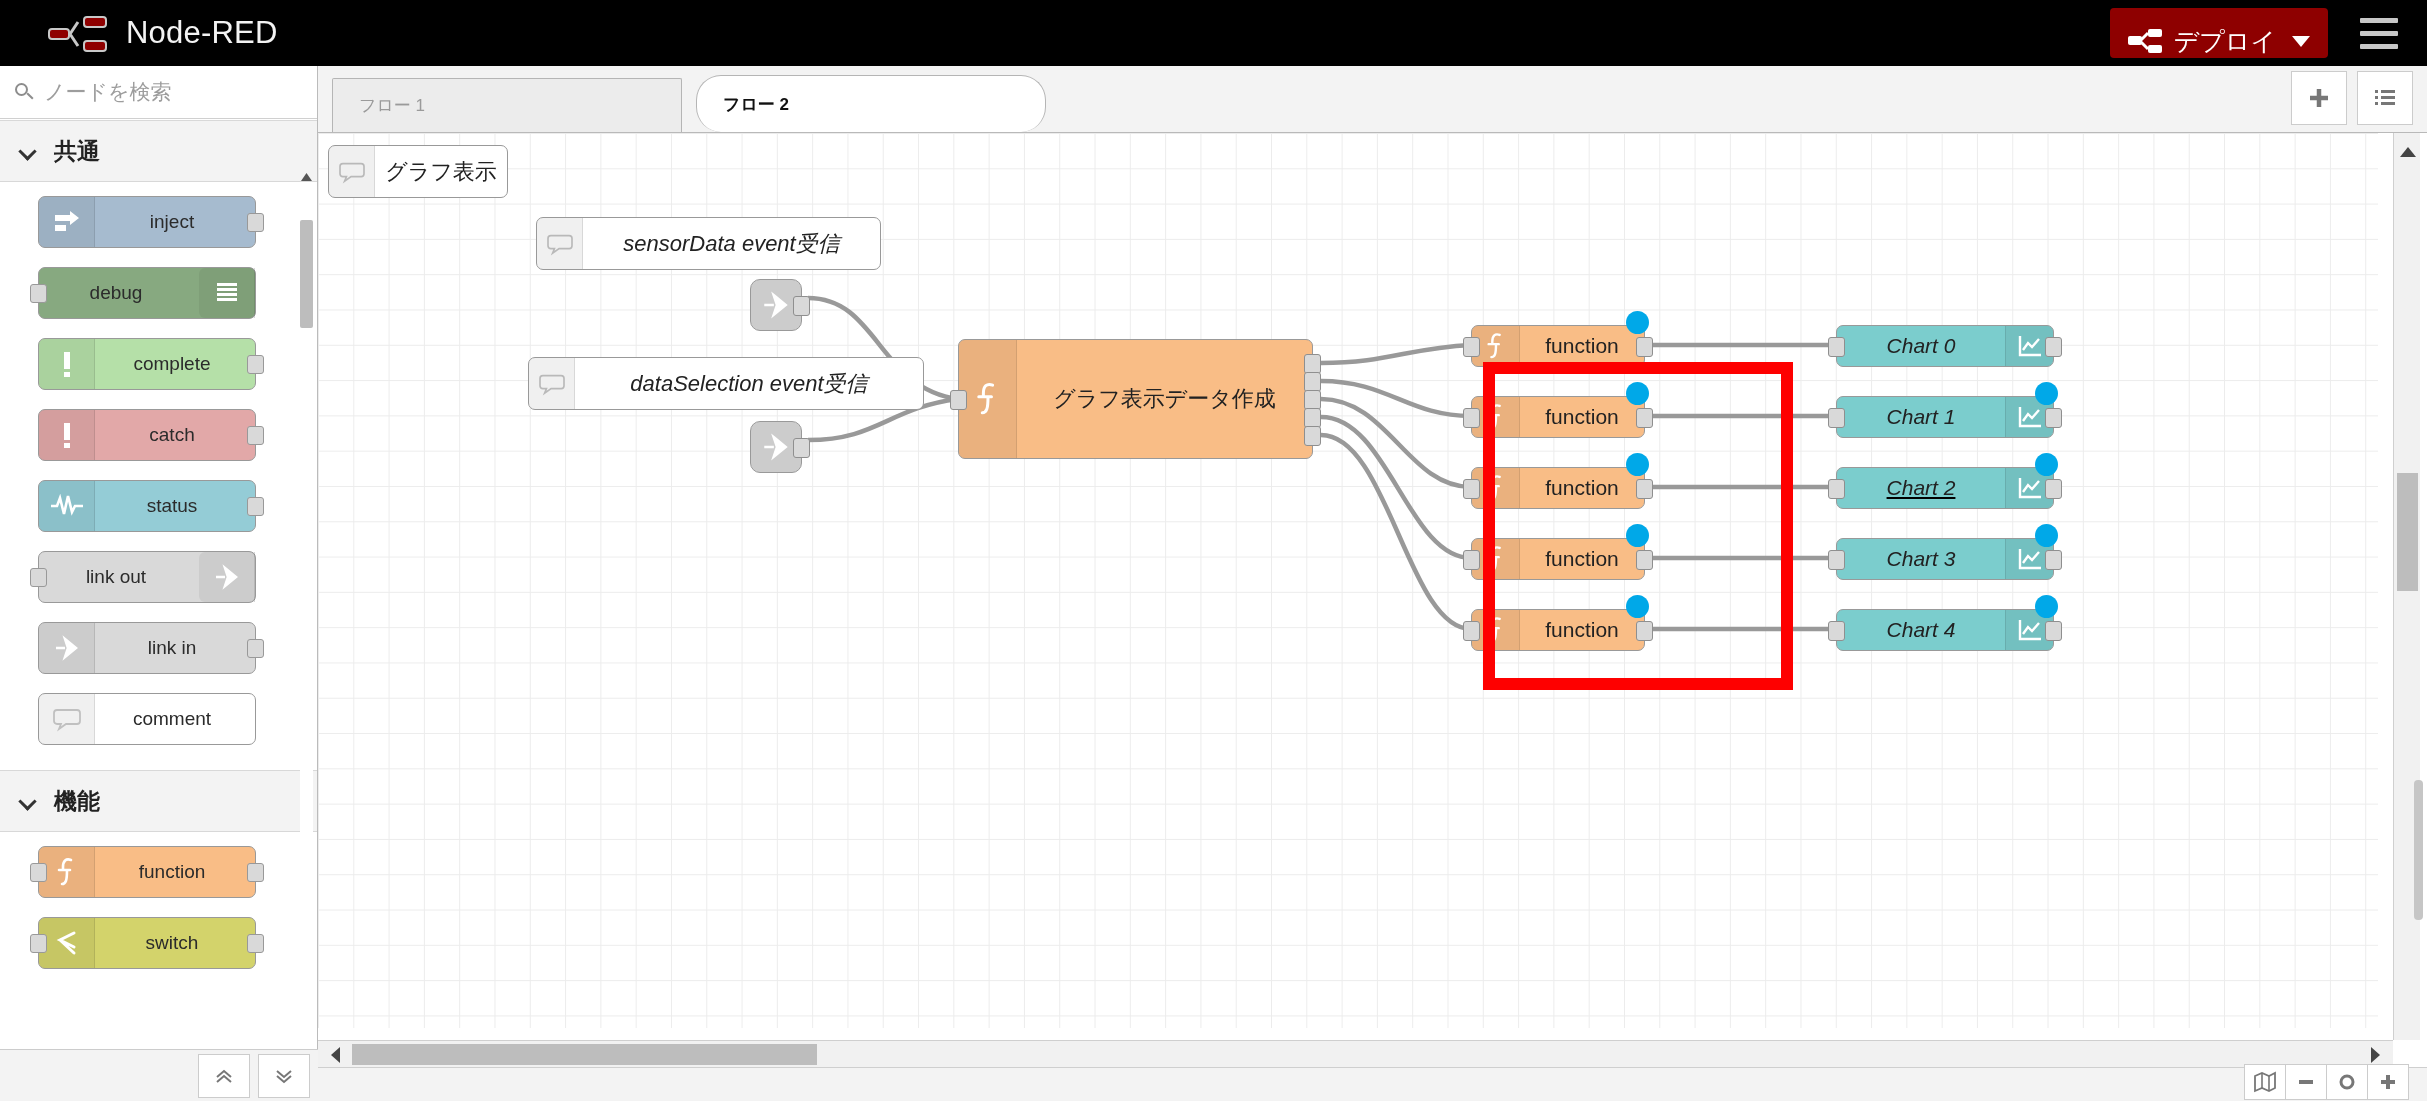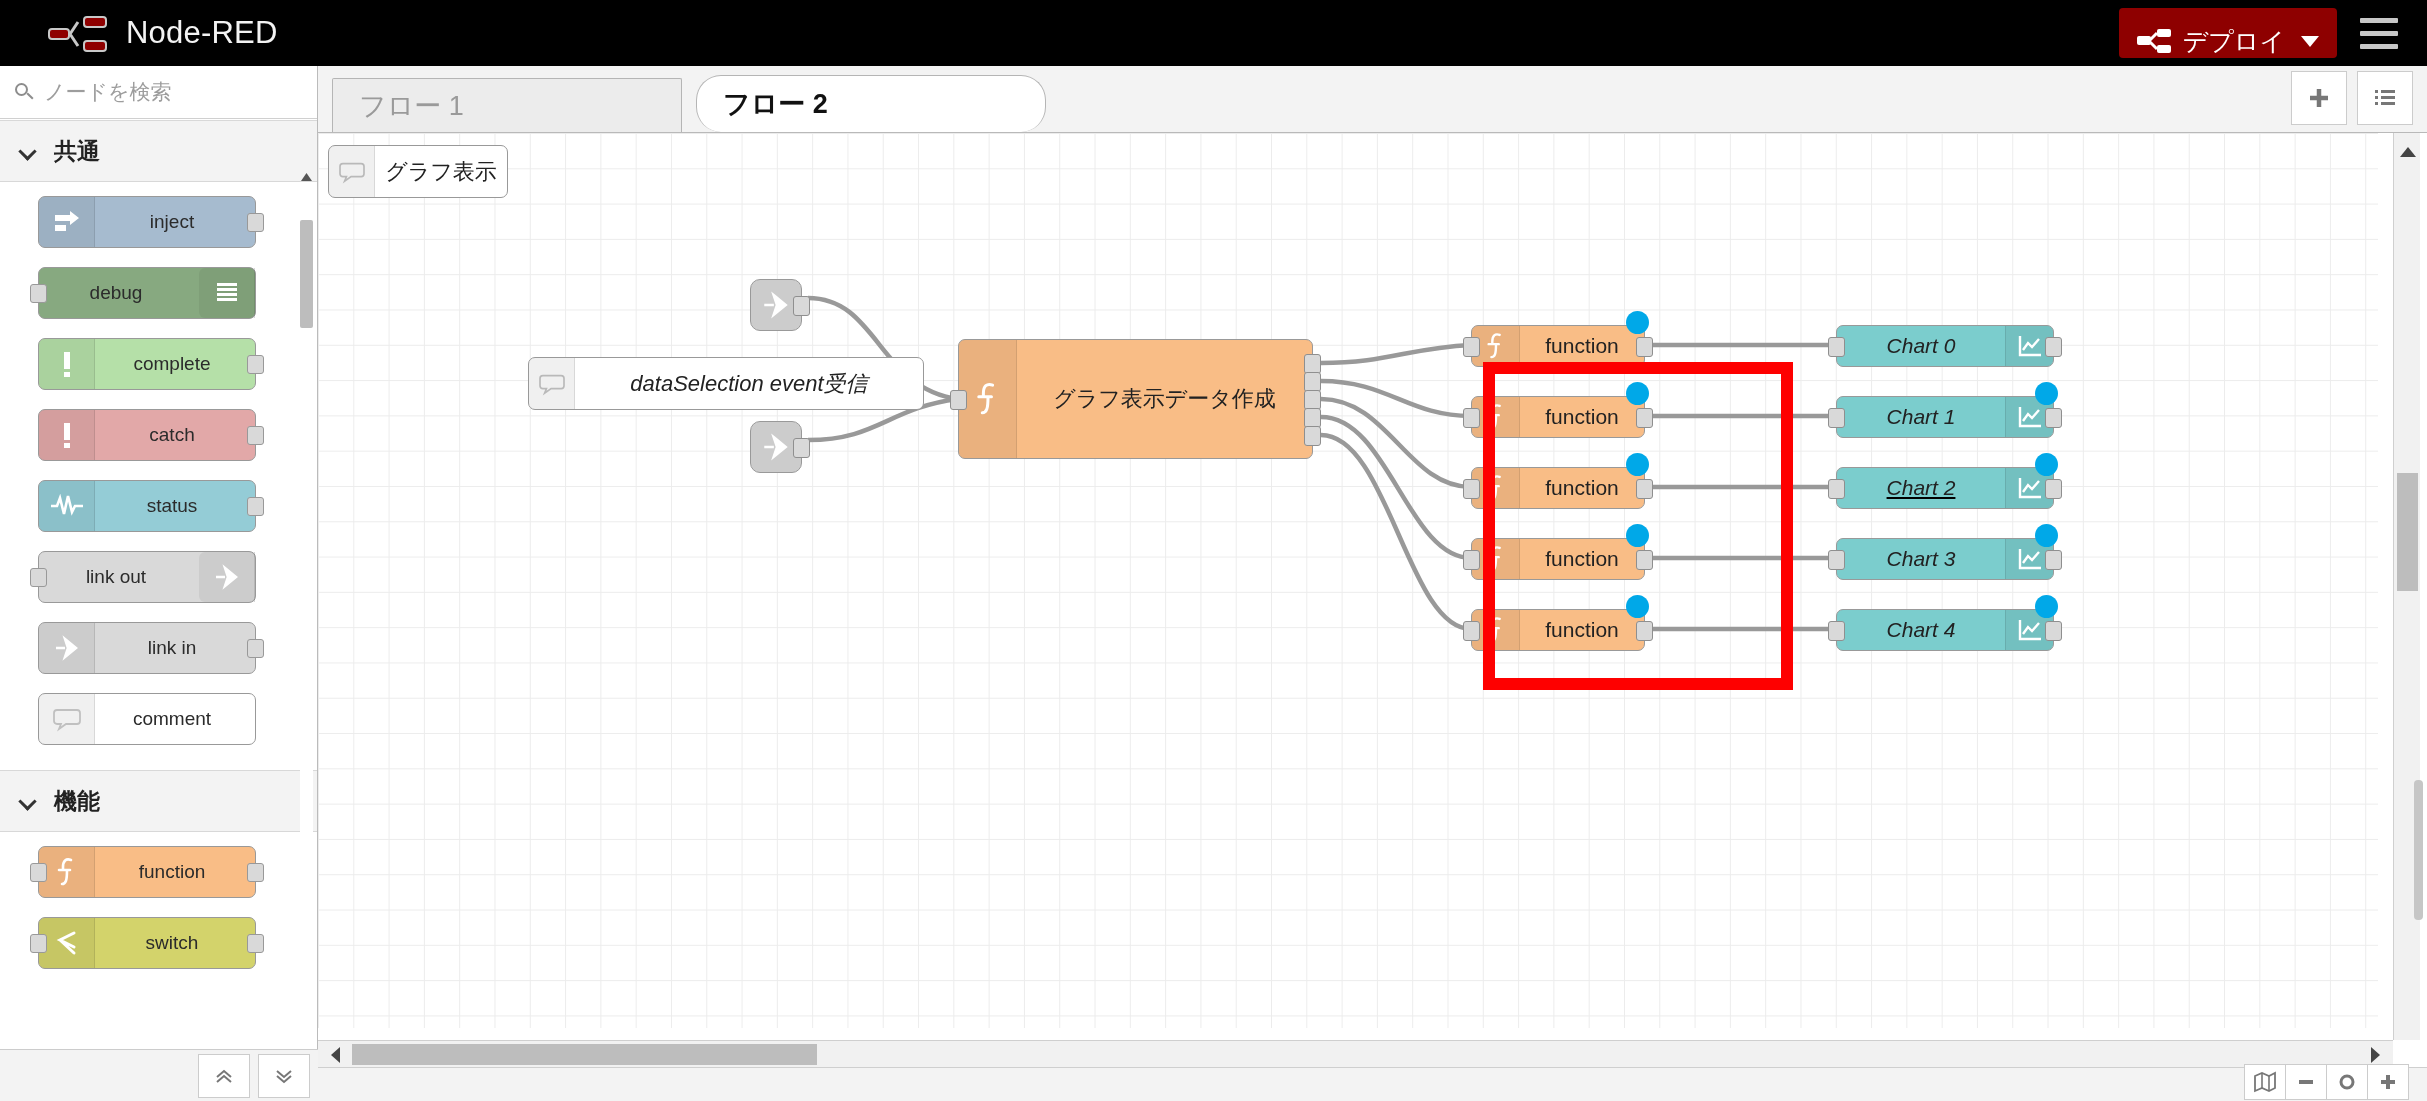--- a/index.html
+++ b/index.html
@@ -21,21 +21,21 @@
   .brand-logo .l1 { left: 0px;  top: 13px; width: 22px; height: 12px; }
   .brand-logo .l2 { left: 35px; top: 1px;  width: 24px; height: 12px; }
   .brand-logo .l3 { left: 35px; top: 25px; width: 24px; height: 12px; }
   .brand-logo svg { position: absolute; left: 0; top: 0; }
   .brand-title { color: #f3f3f3; font-size: 31px; margin-left: 16px; font-weight: 400; letter-spacing: .2px; }
 
   .header-right { position: absolute; right: 0; top: 0; height: 66px; display: flex; align-items: center; }
   .deploy-btn {
     display: flex; align-items: center; height: 50px;
     background: #8e0000; border-radius: 4px; cursor: pointer;
-    padding: 16px 10px 0 18px; margin-right: 12px;
+    padding: 16px 10px 0 18px; margin-right: 21px;
   }
   .deploy-icon { width: 34px; height: 24px; position: relative; margin-right: 12px; }
   .deploy-icon .dg { position: absolute; background: #fff; border-radius: 2px; }
   .deploy-icon .d1 { left: 0px;  top: 7px;  width: 14px; height: 9px; }
   .deploy-icon .d2 { left: 20px; top: 0px;  width: 14px; height: 8px; }
   .deploy-icon .d3 { left: 20px; top: 16px; width: 14px; height: 8px; }
   .deploy-icon svg { position: absolute; left: 0; top: 0; }
   .deploy-label { color: #fff; font-size: 25px; margin-right: 16px; white-space: nowrap; }
   .deploy-caret { width: 0; height: 0; border-left: 9px solid transparent; border-right: 9px solid transparent; border-top: 11px solid #fff; margin-right: 8px; }
   .hamburger { width: 60px; height: 66px; display: flex; flex-direction: column; justify-content: center; align-items: center; cursor: pointer; margin-right: 18px; }
@@ -90,21 +90,21 @@
 
   
   .tabbar {
     position: absolute; left: 318px; top: 66px; right: 0; height: 67px;
     background: #f3f3f3; border-bottom: 1px solid #b9b9b9;
     display: flex; align-items: flex-end;
   }
   .tab {
     height: 54px; min-width: 350px; padding: 0 26px; display: flex; align-items: center;
     border: 1px solid #b5b5b5; border-bottom: none; background: #ececec; color: #9a9a9a;
-    font-size: 27px; cursor: pointer; margin-left: 14px; border-radius: 2px 2px 0 0;
+    font-size: 17px; cursor: pointer; margin-left: 14px; border-radius: 2px 2px 0 0;
   }
   .tab.active { background: #fff; color: #111; font-weight: bold; border-color: #b5b5b5; position: relative; z-index: 3; height: 57px; border-radius: 25px; }
   .tabbar-actions { position: absolute; right: 14px; bottom: 7px; display: flex; }
   .tb-btn { width: 56px; height: 54px; background:#fff; border:1px solid #ccc; margin-left: 10px; display:flex; align-items:center; justify-content:center; cursor: pointer; }
 
   
   .canvas-wrap {
     position: absolute; left: 318px; top: 133px; right: 0; bottom: 0;
     background: #fff; overflow: hidden;
   }
@@ -388,20 +388,28 @@
 
       <div class="cnode" style="left:10px; top:12px; width:180px; height:53px; background:#fff;">
         <div class="ibox" style="width:46px;">
           <svg width="28" height="24" viewBox="0 0 30 26">
               <path d="M5 4 h20 a3 3 0 0 1 3 3 v8 a3 3 0 0 1 -3 3 h-11 l-7 5 l2 -5 h-4 a3 3 0 0 1 -3 -3 v-8 a3 3 0 0 1 3 -3 z" stroke="#b9b9b9" stroke-width="1.8" fill="none"></path>
             </svg>
         </div>
         <div class="clabel">グラフ表示</div>
       </div>
 
+      <div class="cnode" style="left:218px; top:84px; width:345px; height:53px; background:#fff;">
+        <div class="ibox" style="width:46px;">
+          <svg width="28" height="24" viewBox="0 0 30 26">
+              <path d="M5 4 h20 a3 3 0 0 1 3 3 v8 a3 3 0 0 1 -3 3 h-11 l-7 5 l2 -5 h-4 a3 3 0 0 1 -3 -3 v-8 a3 3 0 0 1 3 -3 z" stroke="#b9b9b9" stroke-width="1.8" fill="none"></path>
+            </svg>
+        </div>
+        <div class="clabel it">sensorData event受信</div>
+      </div>
 
       <div class="cnode" style="left:210px; top:224px; width:396px; height:53px; background:#fff;">
         <div class="ibox" style="width:46px;">
           <svg width="28" height="24" viewBox="0 0 30 26">
               <path d="M5 4 h20 a3 3 0 0 1 3 3 v8 a3 3 0 0 1 -3 3 h-11 l-7 5 l2 -5 h-4 a3 3 0 0 1 -3 -3 v-8 a3 3 0 0 1 3 -3 z" stroke="#b9b9b9" stroke-width="1.8" fill="none"></path>
             </svg>
         </div>
         <div class="clabel it">dataSelection event受信</div>
       </div>
 

